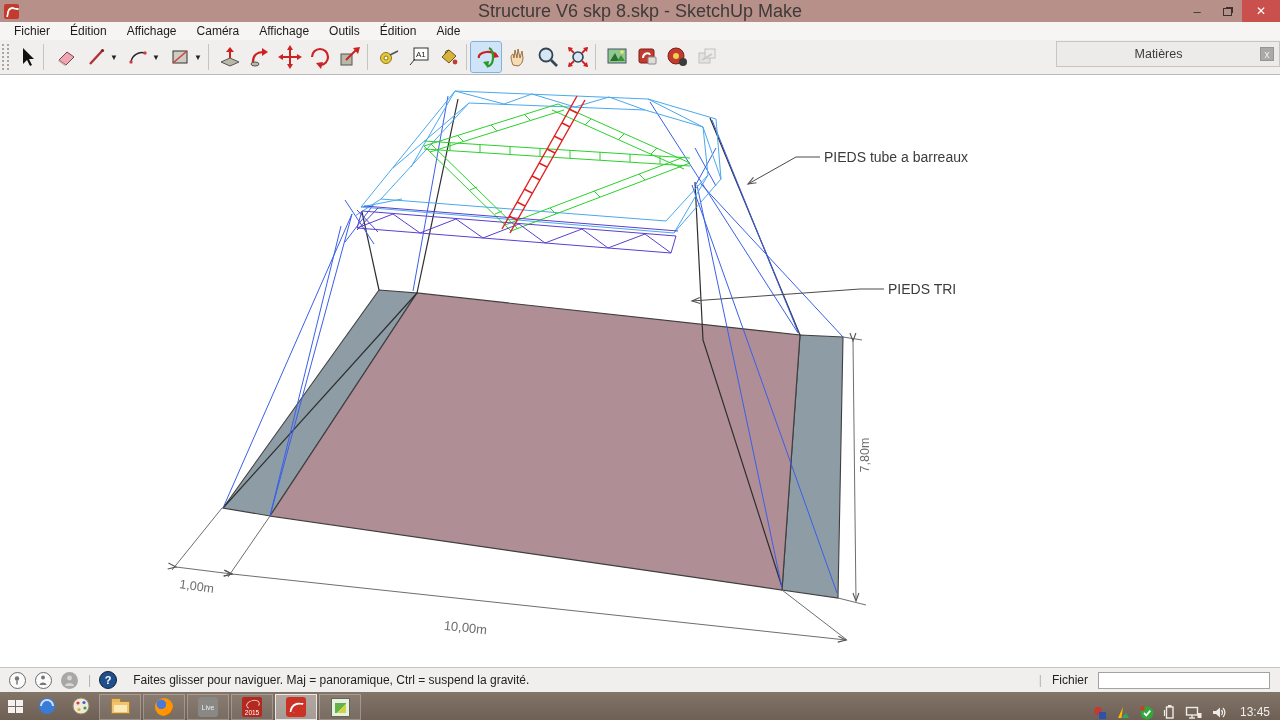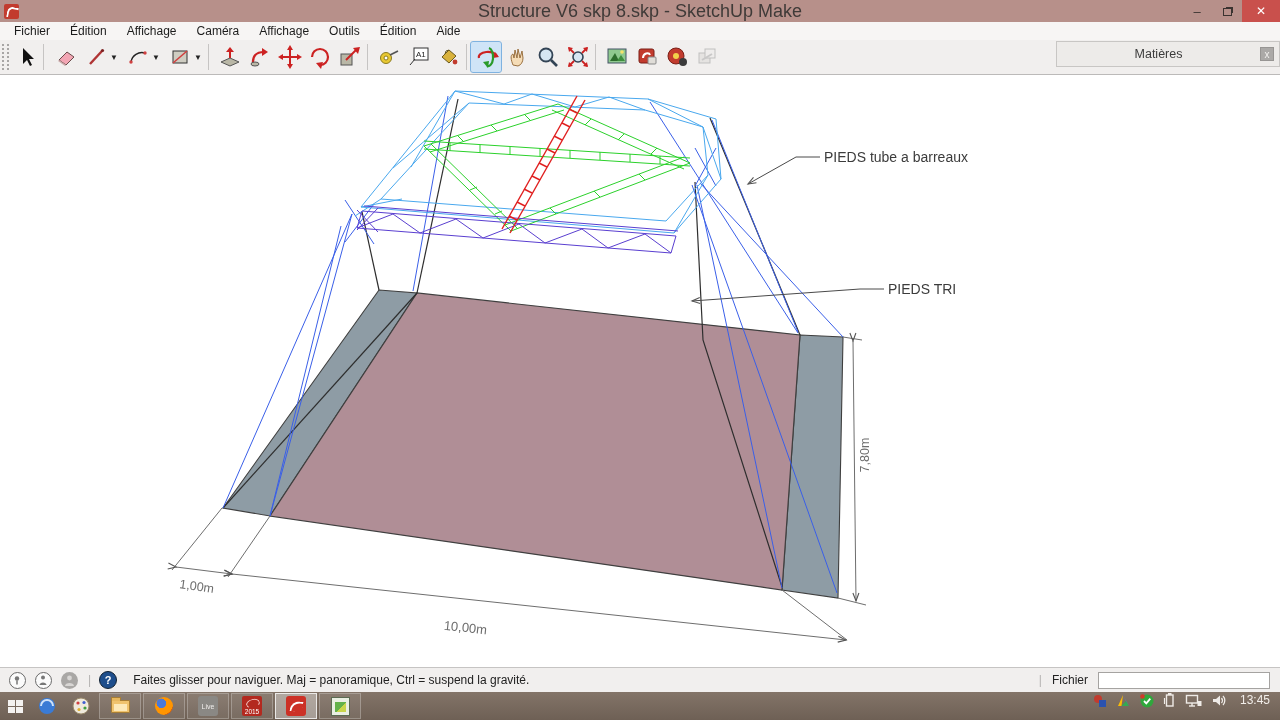--- a/index.html
+++ b/index.html
@@ -64,21 +64,21 @@
     border:1px solid #123; color:#fff; font-size:11px; font-weight:bold; text-align:center;
     line-height:17px; margin-left:4px; }
   .hint { margin-left:16px; }
   .measures-zone { margin-left:auto; display:flex; align-items:center; }
   .measures-label { margin:0 10px 0 6px; }
   .measures-input { width:172px; height:17px; border:1px solid #a5a3a1; background:#fff;
     margin-right:10px; font-size:11px; padding:0 3px; }
 
   
   .taskbar { position:absolute; left:0; top:692px; width:1280px; height:28px;
-    background:linear-gradient(#837468,#6e6055); display:flex; align-items:flex-start; }
+    background:linear-gradient(#837468,#6e6055); display:flex; align-items:flex-end; }
   .startbtn { width:30px; height:28px; display:flex; align-items:center; justify-content:center; }
   .start-grid { width:15px; height:13px; display:grid; grid-template-columns:7px 7px;
     grid-template-rows:6px 6px; gap:1px; }
   .start-grid span { background:#f4f2f0; }
   .tb-plain { width:34px; height:28px; display:flex; align-items:center; justify-content:center; }
   .tb-app { width:42px; height:26px; margin:1px 1px 0 1px; display:flex; align-items:center;
     justify-content:center; background:rgba(255,255,255,.07); border:1px solid rgba(255,255,255,.25); }
   .tb-app.active { background:rgba(255,255,255,.38); border-color:rgba(255,255,255,.75); }
   .folder-ico { width:19px; height:13px; background:#f0c36d; border:1px solid #a97f35;
     border-radius:1px; position:relative; }

